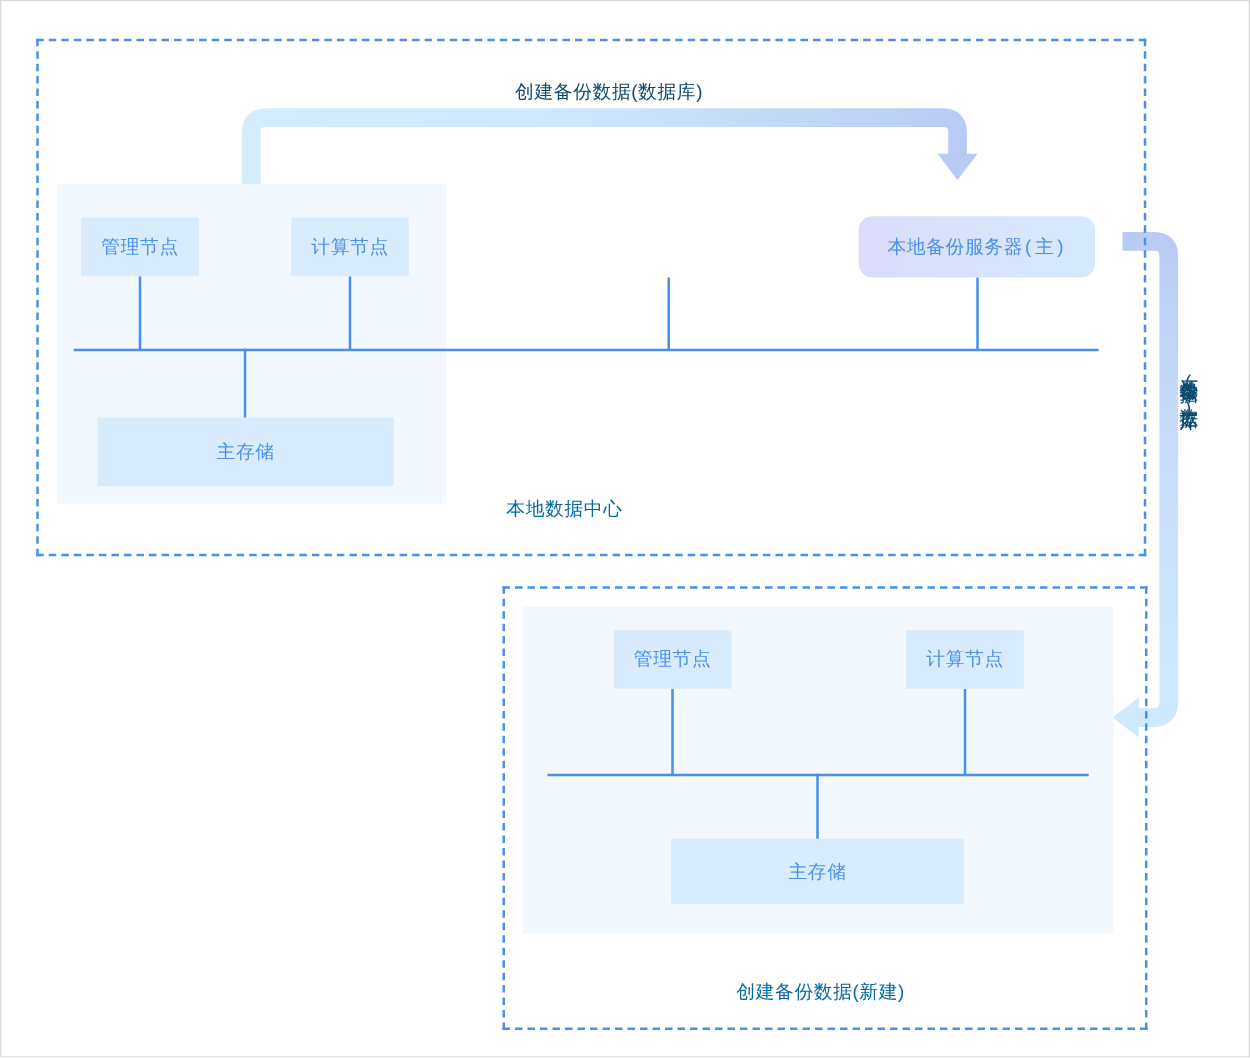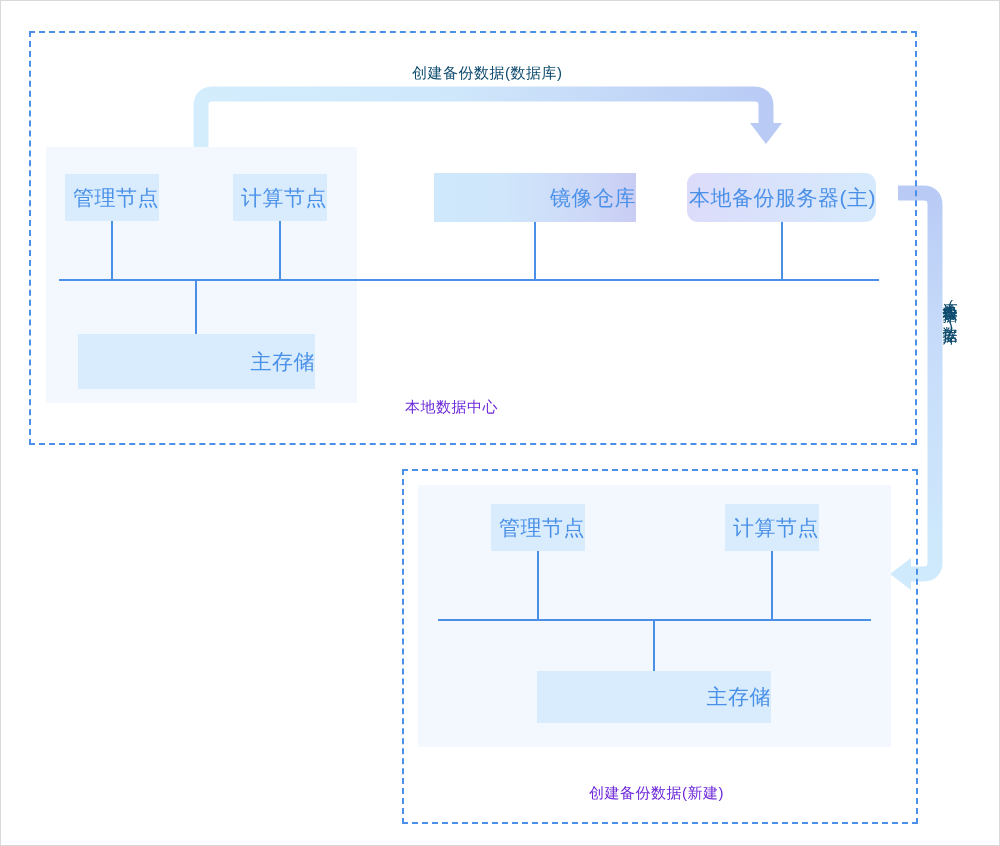--- a/index.html
+++ b/index.html
@@ -36,26 +36,27 @@
   }
   .dc-panel-top { left: 45px;  top: 146px; width: 311px; height: 256px; }
   .dc-panel-bot { left: 417px; top: 484px; width: 473px; height: 262px; }
 
   
   .node {
     position: absolute;
     box-sizing: border-box;
     display: flex;
     align-items: center;
-    justify-content: flex-end;
+    justify-content: center;
     color: #4a90e8;
-    font-size: 21px;
+    font-size: 15px;
     letter-spacing: 0.5px;
     background: #d8ecfd;
     white-space: nowrap;
+    font-family: Liberation Mono, monospace;
   }
   .node.grad-repo {
     background: linear-gradient(90deg, #cfe8fb 0%, #cfe6fb 35%, #cdd8f7 75%, #c9cdf4 100%);
   }
   .node.grad-bkp {
     background: linear-gradient(90deg, #dcdcfa 0%, #d9e2fb 45%, #d6eafc 100%);
   }
 
   
   .n-mgmt-top  { left: 64px;  top: 173px; width: 94px;  height: 47px; }
@@ -73,21 +74,21 @@
   .line-h, .line-v {
     position: absolute;
     background: #4a90e8;
   }
   .line-h { height: 2px; }
   .line-v { width: 2px; }
 
   
   .region-caption {
     position: absolute;
-    color: #6d28d9;
+    color: #0369a1;
     font-size: 15px;
     letter-spacing: 0.5px;
     white-space: nowrap;
   }
   .cap-top { left: 404px; top: 397px; }
   .cap-bot { left: 588px; top: 783px; }
 
   
   .annot {
     position: absolute;
@@ -168,23 +169,20 @@
   <div class="node n-mgmt-top">
     <span>管理节点</span>
   </div>
   <div class="node n-comp-top">
     <span>计算节点</span>
   </div>
   <div class="node n-store-top">
     <span>主存储</span>
   </div>
 
-  <div class="node grad-repo n-repo">
-    <span>镜像仓库</span>
-  </div>
   <div class="node grad-bkp n-bkp">
     <span>本地备份服务器(主)</span>
   </div>
 
   <div class="region-caption cap-top">本地数据中心</div>
 
   <div class="dc-region dc-region-bot"></div>
   <div class="dc-panel dc-panel-bot"></div>
 
   <div class="line-h" style="left:437px; top:618px; width:433px;"></div>

